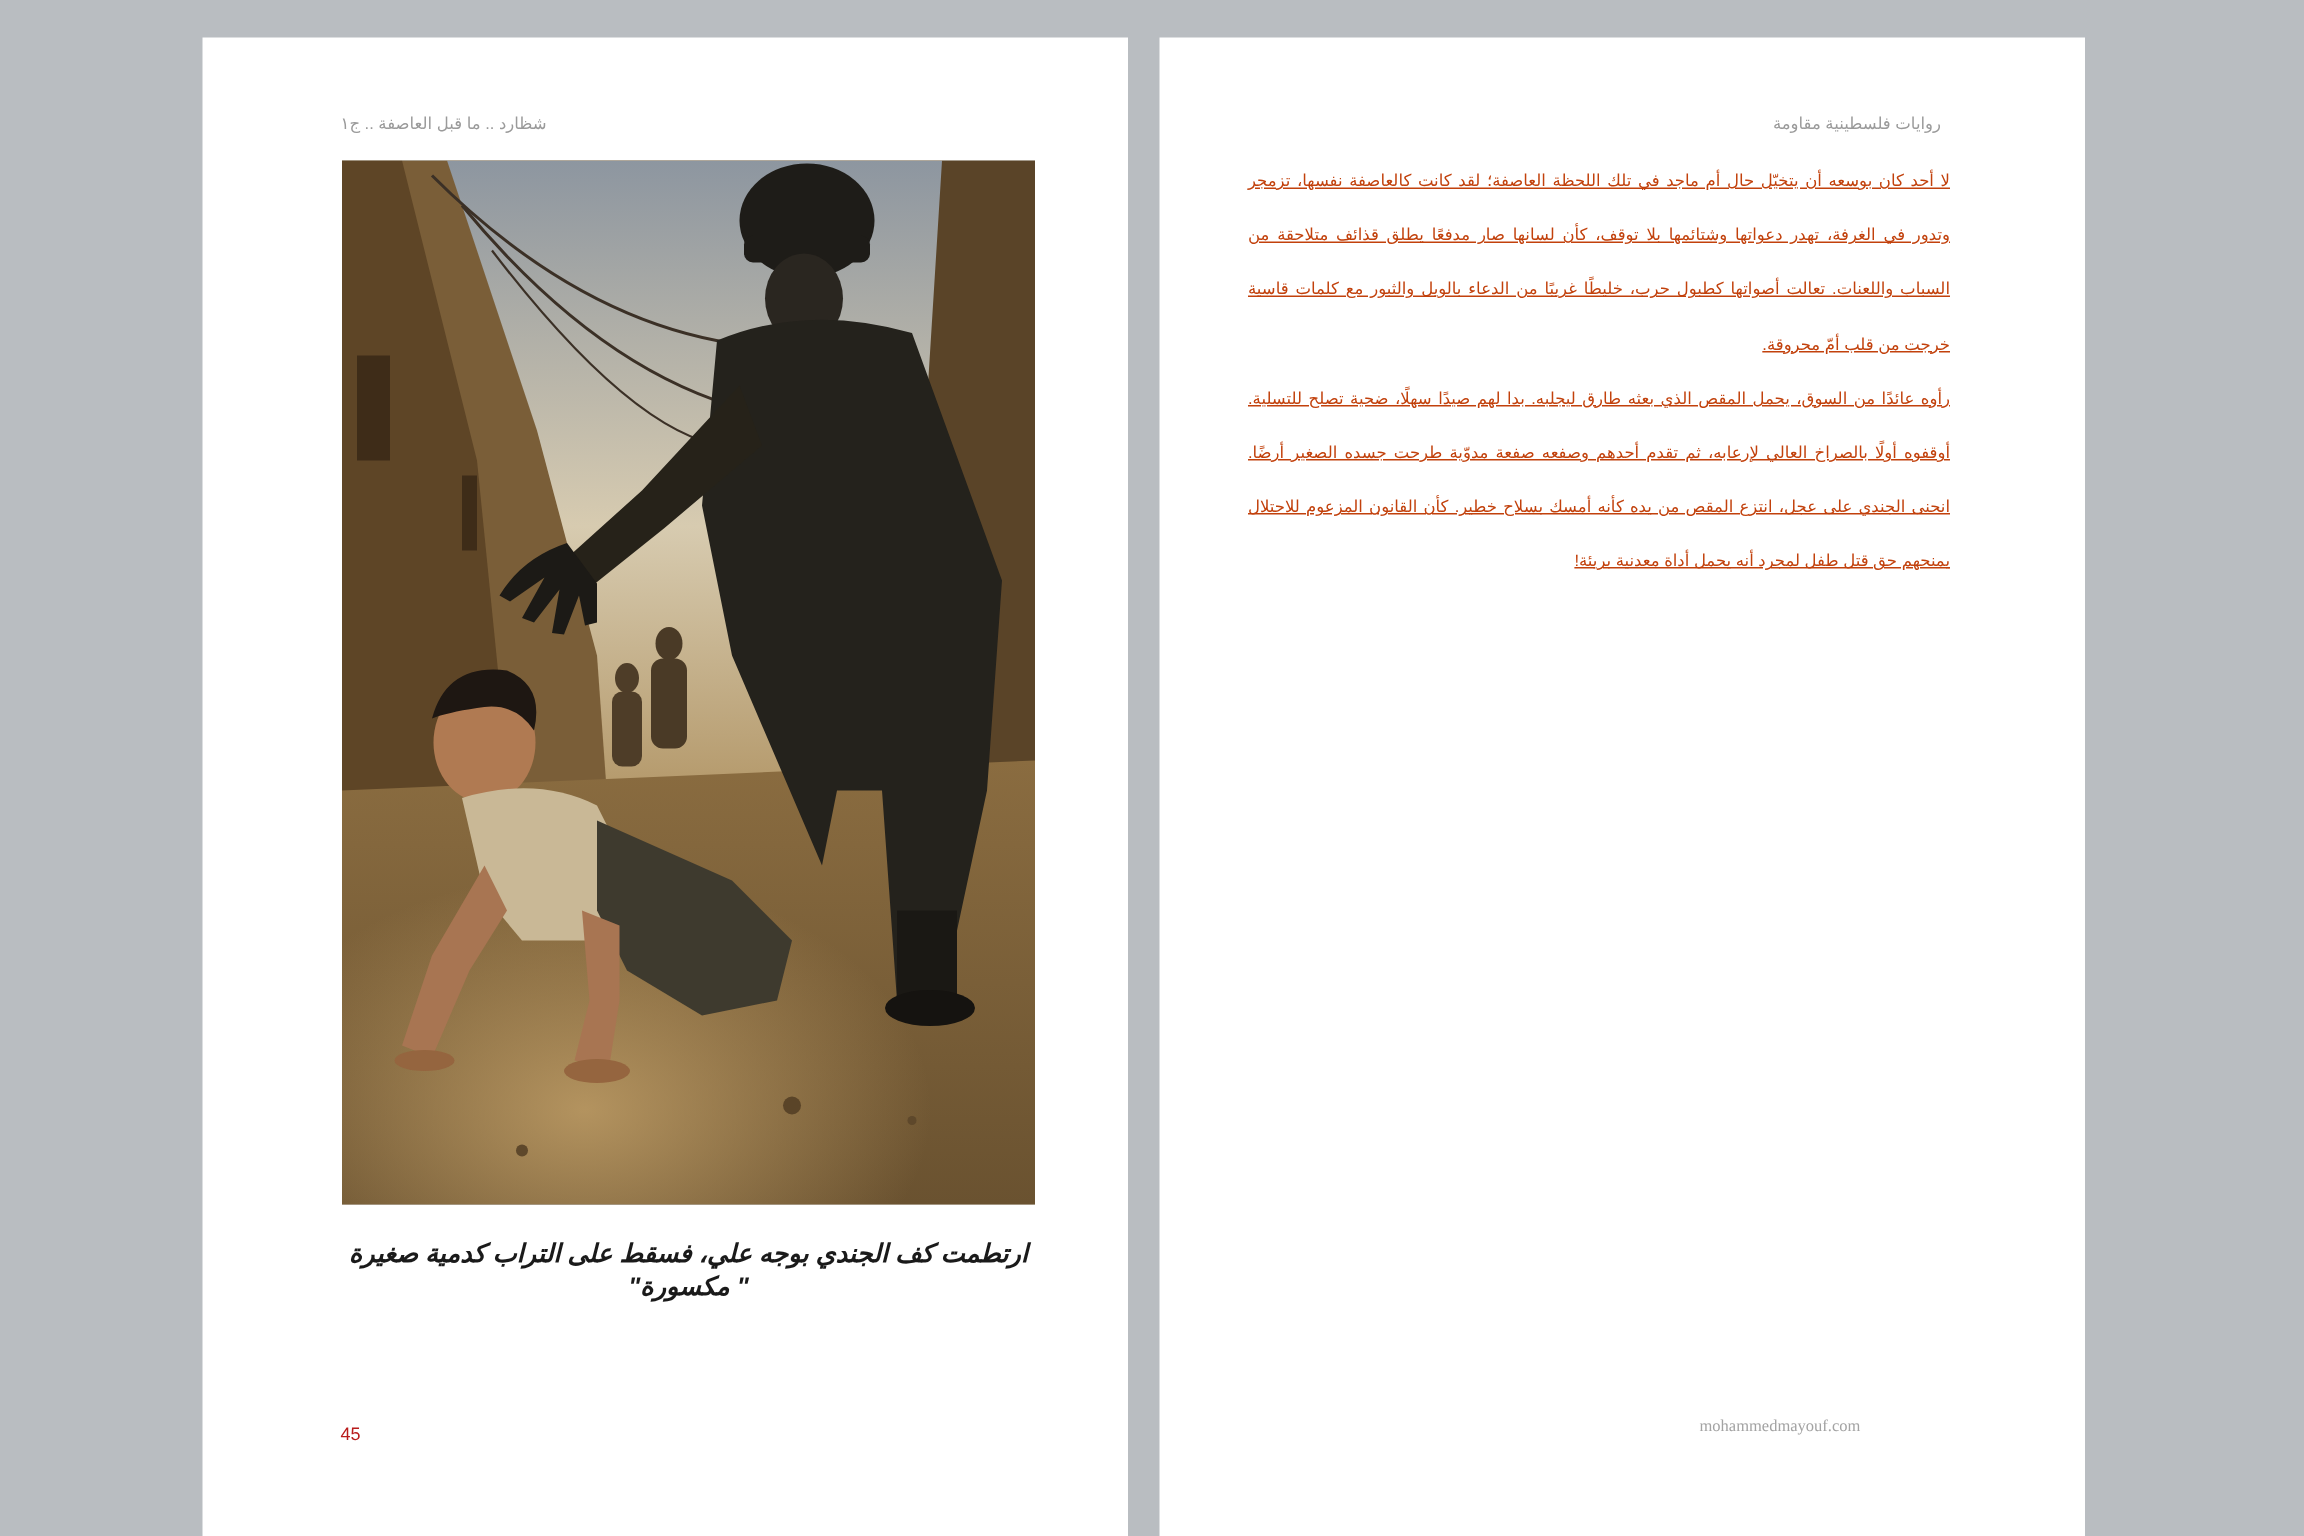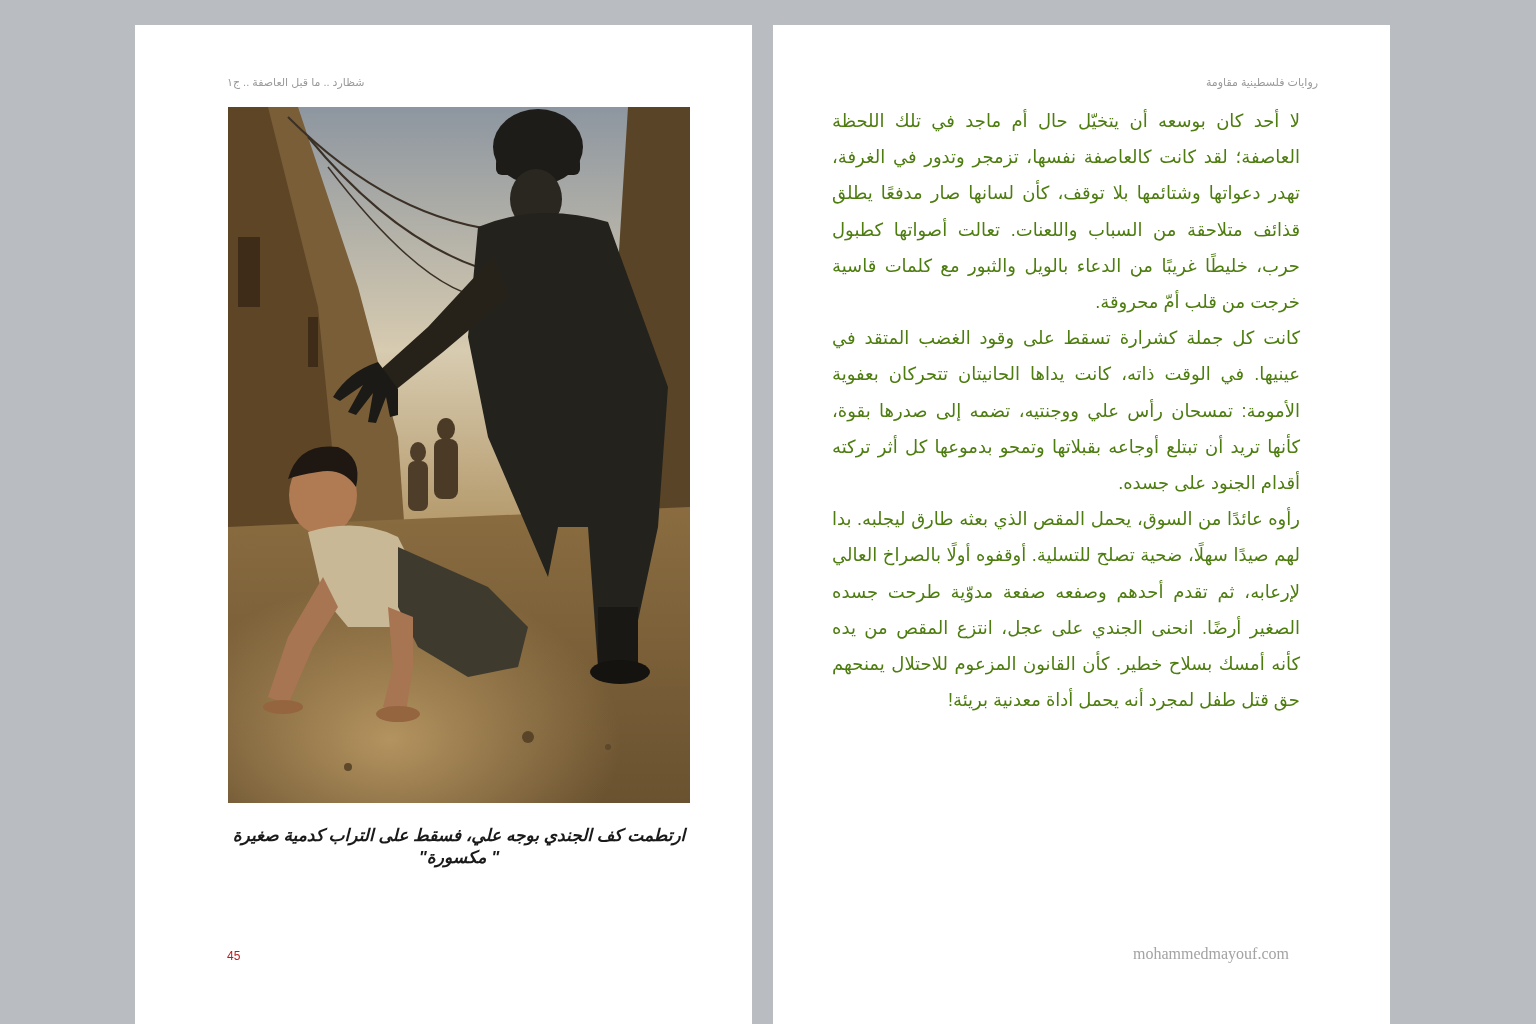--- a/index.html
+++ b/index.html
@@ -13,46 +13,46 @@
     position:absolute; top:25px; width:617px; height:1009px;
     background:#ffffff;
   }
   #page-left { left:135px; }
   #page-right { left:773px; }
   .running-head {
     position:absolute; top:76px; font-size:11px; color:#9a9a9a;
     direction:rtl; white-space:nowrap;
   }
   #page-left .running-head { left:92px; top:51px; }
-  #page-right .running-head { right:72px; top:51px;margin-left:44px; }
+  #page-right .running-head { right:96px; top:51px;margin-left:44px; }
 
   .illustration {
     position:absolute; left:93px; top:82px; width:462px; height:696px;
     overflow:hidden;
     background:#6b5535;
   }
   .illustration svg { display:block; width:100%; height:100%; }
 
   .caption {
     position:absolute; left:93px; top:800px; width:462px;
     direction:rtl; text-align:center;
     font-size:17px; font-weight:bold; font-style:italic; line-height:22px;
     color:#1a1a1a;
   }
   .page-number {
     position:absolute; left:92px; top:924px; font-size:12px; color:#b91c1c;
   }
   .body-text {
     position:absolute; right:90px; top:78px; width:468px;
     direction:rtl; text-align:justify;
-    font-size:18px; line-height:36.2px; color:#4d7c0f;
+    font-size:11px; line-height:36.2px; color:#c2410c;text-decoration:underline;
   }
   .body-text p { margin:0; }
   .footer-url {
-    position:absolute; left:360px; top:920px; font-size:16px; color:#a3a3a3;
+    position:absolute; left:360px; top:920px; font-size:11px; color:#a3a3a3;
     font-family:"Liberation Serif", "DejaVu Serif", serif;
   }
 </style>
 </head>
 <body>
 
 <div class="page" id="page-left">
   <div class="running-head">شظارد .. ما قبل العاصفة .. ج١</div>
 
   <div class="illustration">
@@ -120,18 +120,17 @@
 
   <div class="caption">ارتطمت كف الجندي بوجه علي، فسقط على التراب كدمية صغيرة " مكسورة"</div>
   <div class="page-number">45</div>
 </div>
 
 <div class="page" id="page-right">
   <div class="running-head">روايات فلسطينية مقاومة</div>
 
   <div class="body-text">
     <p>لا أحد كان بوسعه أن يتخيّل حال أم ماجد في تلك اللحظة العاصفة؛ لقد كانت كالعاصفة نفسها، تزمجر وتدور في الغرفة، تهدر دعواتها وشتائمها بلا توقف، كأن لسانها صار مدفعًا يطلق قذائف متلاحقة من السباب واللعنات. تعالت أصواتها كطبول حرب، خليطًا غريبًا من الدعاء بالويل والثبور مع كلمات قاسية خرجت من قلب أمّ محروقة.</p>
-    <p>كانت كل جملة كشرارة تسقط على وقود الغضب المتقد في عينيها. في الوقت ذاته، كانت يداها الحانيتان تتحركان بعفوية الأمومة: تمسحان رأس علي ووجنتيه، تضمه إلى صدرها بقوة، كأنها تريد أن تبتلع أوجاعه بقبلاتها وتمحو بدموعها كل أثر تركته أقدام الجنود على جسده.</p>
     <p>رأوه عائدًا من السوق، يحمل المقص الذي بعثه طارق ليجلبه. بدا لهم صيدًا سهلًا، ضحية تصلح للتسلية. أوقفوه أولًا بالصراخ العالي لإرعابه، ثم تقدم أحدهم وصفعه صفعة مدوّية طرحت جسده الصغير أرضًا. انحنى الجندي على عجل، انتزع المقص من يده كأنه أمسك بسلاح خطير. كأن القانون المزعوم للاحتلال يمنحهم حق قتل طفل لمجرد أنه يحمل أداة معدنية بريئة!</p>
   </div>
 
   <div class="footer-url">mohammedmayouf.com</div>
 </div>
 
 </body></html>

